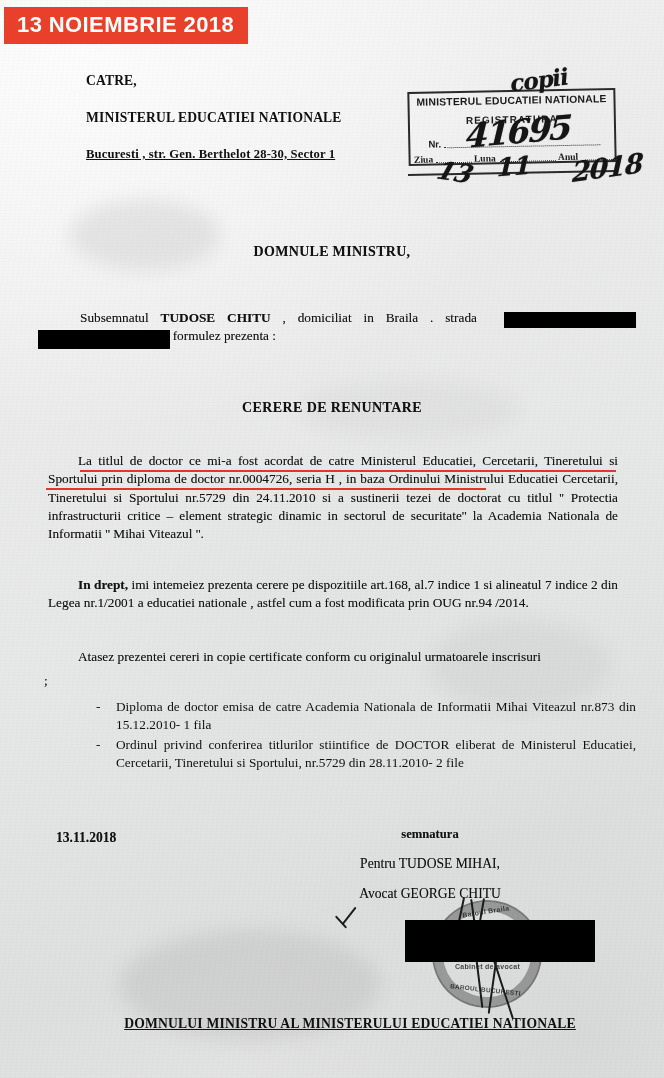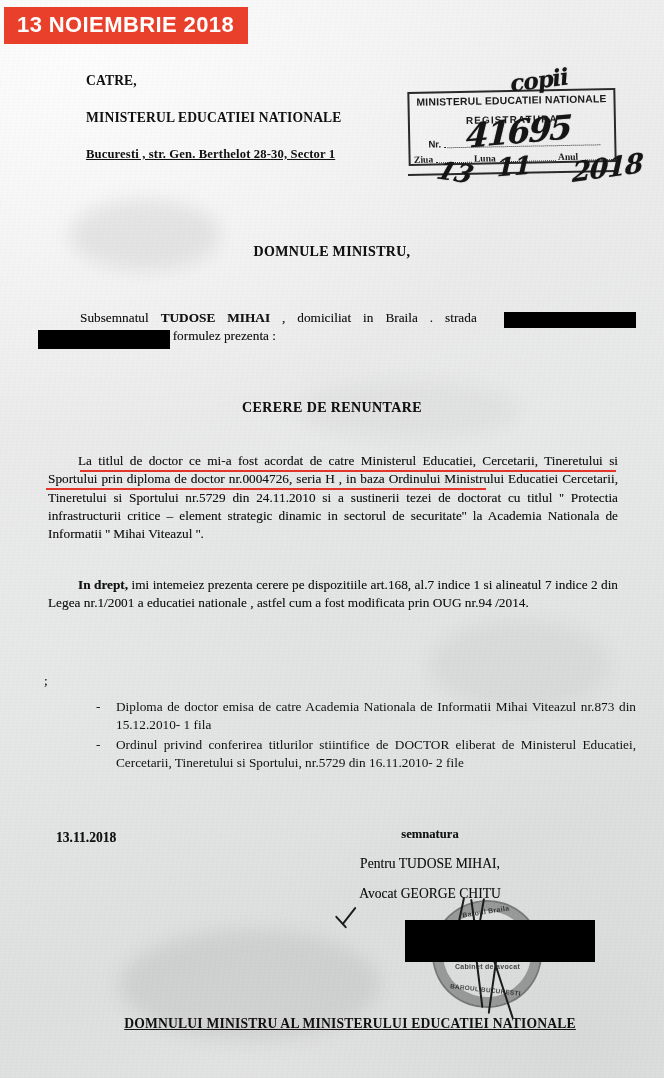--- a/index.html
+++ b/index.html
@@ -210,49 +210,50 @@
 
   <div class="hand" style="left:510px;top:66px;font-size:23px;transform:rotate(-7deg);letter-spacing:-1px;">copii</div>
   <div class="hand" style="left:466px;top:112px;font-size:33px;transform:rotate(-5deg) skewX(-8deg);letter-spacing:-2px;">41695</div>
   <div class="hand" style="left:438px;top:158px;font-size:25px;transform:rotate(8deg) skewX(-10deg);">13</div>
   <div class="hand" style="left:497px;top:152px;font-size:25px;transform:rotate(-4deg) skewX(-6deg);">11</div>
   <div class="hand" style="left:572px;top:152px;font-size:27px;transform:rotate(-8deg) skewX(-10deg);letter-spacing:-1px;">2018</div>
 
   <div class="blk b center" style="left:0;top:243px;width:664px;font-size:14px;letter-spacing:.3px;">DOMNULE MINISTRU,</div>
 
   <div class="blk" style="left:38px;top:309px;width:594px;text-align:justify;">
-    <span style="display:inline-block;width:42px;"></span><span>Subsemnatul </span><span class="b">TUDOSE MIHAI</span><span> , domiciliat in Braila . strada </span><span style="display:inline-block;width:128px;"></span><span> ,</span>
+    <span style="display:inline-block;width:42px;"></span><span>Subsemnatul </span><span class="b">TUDOSE CHITU</span><span> , domiciliat in Braila . strada </span><span style="display:inline-block;width:128px;"></span><span> ,</span>
     <span style="display:inline-block;width:128px;"></span><span>, formulez prezenta :</span>
   </div>
 
   <div class="redact" style="left:504px;top:312px;width:132px;height:16px;"></div>
   <div class="redact" style="left:38px;top:330px;width:132px;height:19px;"></div>
 
   <div class="blk b center" style="left:0;top:399px;width:664px;font-size:14px;letter-spacing:.4px;">CERERE DE RENUNTARE</div>
 
   <div class="blk just" style="left:48px;top:452px;width:570px;text-indent:30px;line-height:18.3px;">La titlul de doctor ce mi-a fost acordat de catre Ministerul Educatiei, Cercetarii, Tineretului si Sportului prin diploma de doctor nr.0004726, seria H , in baza Ordinului Ministrului Educatiei   Cercetarii, Tineretului si Sportului nr.5729 din 24.11.2010 si a sustinerii tezei de doctorat cu titlul '' Protectia infrastructurii critice – element strategic dinamic in sectorul de securitate'' la Academia Nationala de Informatii '' Mihai Viteazul ''.</div>
 
   <div class="red-ul" style="left:80px;top:470px;width:536px;"></div>
   <div class="red-ul" style="left:46px;top:488px;width:440px;"></div>
 
   <div class="blk just" style="left:48px;top:576px;width:570px;text-indent:30px;line-height:18.3px;">
     <span class="b">In drept,</span><span>  imi intemeiez prezenta cerere pe dispozitiile art.168, al.7 indice 1 si alineatul 7 indice 2 din Legea nr.1/2001 a educatiei nationale , astfel cum a fost modificata prin OUG nr.94 /2014.</span>
   </div>
 
+  <div class="blk" style="left:48px;top:648px;width:590px;text-indent:30px;">Atasez prezentei cereri in copie certificate conform cu originalul urmatoarele inscrisuri</div>
 
   <div class="blk" style="left:44px;top:672px;">;</div>
 
   <div style="position:absolute;left:96px;top:698px;width:540px;">
     <div style="position:relative;display:flex;gap:14px;font-size:13.3px;line-height:18.3px;">
       <span style="flex:0 0 6px;">-</span>
       <span style="flex:1;text-align:justify;">Diploma de doctor  emisa de catre Academia Nationala de Informatii Mihai Viteazul nr.873 din 15.12.2010- 1 fila</span>
     </div>
     <div style="position:relative;display:flex;gap:14px;font-size:13.3px;line-height:18.3px;margin-top:1px;">
       <span style="flex:0 0 6px;">-</span>
-      <span style="flex:1;text-align:justify;">Ordinul privind conferirea titlurilor stiintifice de DOCTOR  eliberat de Ministerul Educatiei, Cercetarii, Tineretului si Sportului, nr.5729 din 16.11.2010- 2 file</span>
+      <span style="flex:1;text-align:justify;">Ordinul privind conferirea titlurilor stiintifice de DOCTOR  eliberat de Ministerul Educatiei, Cercetarii, Tineretului si Sportului, nr.5729 din 28.11.2010- 2 file</span>
     </div>
   </div>
 
   <div class="blk b" style="left:56px;top:829px;font-size:13.6px;">13.11.2018</div>
   <div class="blk b center" style="left:330px;top:826px;width:200px;font-size:12.6px;">semnatura</div>
   <div class="blk center" style="left:330px;top:855px;width:200px;font-size:13.6px;">Pentru TUDOSE MIHAI,</div>
   <div class="blk center" style="left:330px;top:885px;width:200px;font-size:13.6px;">Avocat GEORGE  CHITU</div>
 
   <div class="seal"></div>
   <div class="seal-txt" style="left:462px;top:908px;transform:rotate(-9deg);">Baroul Braila</div>

